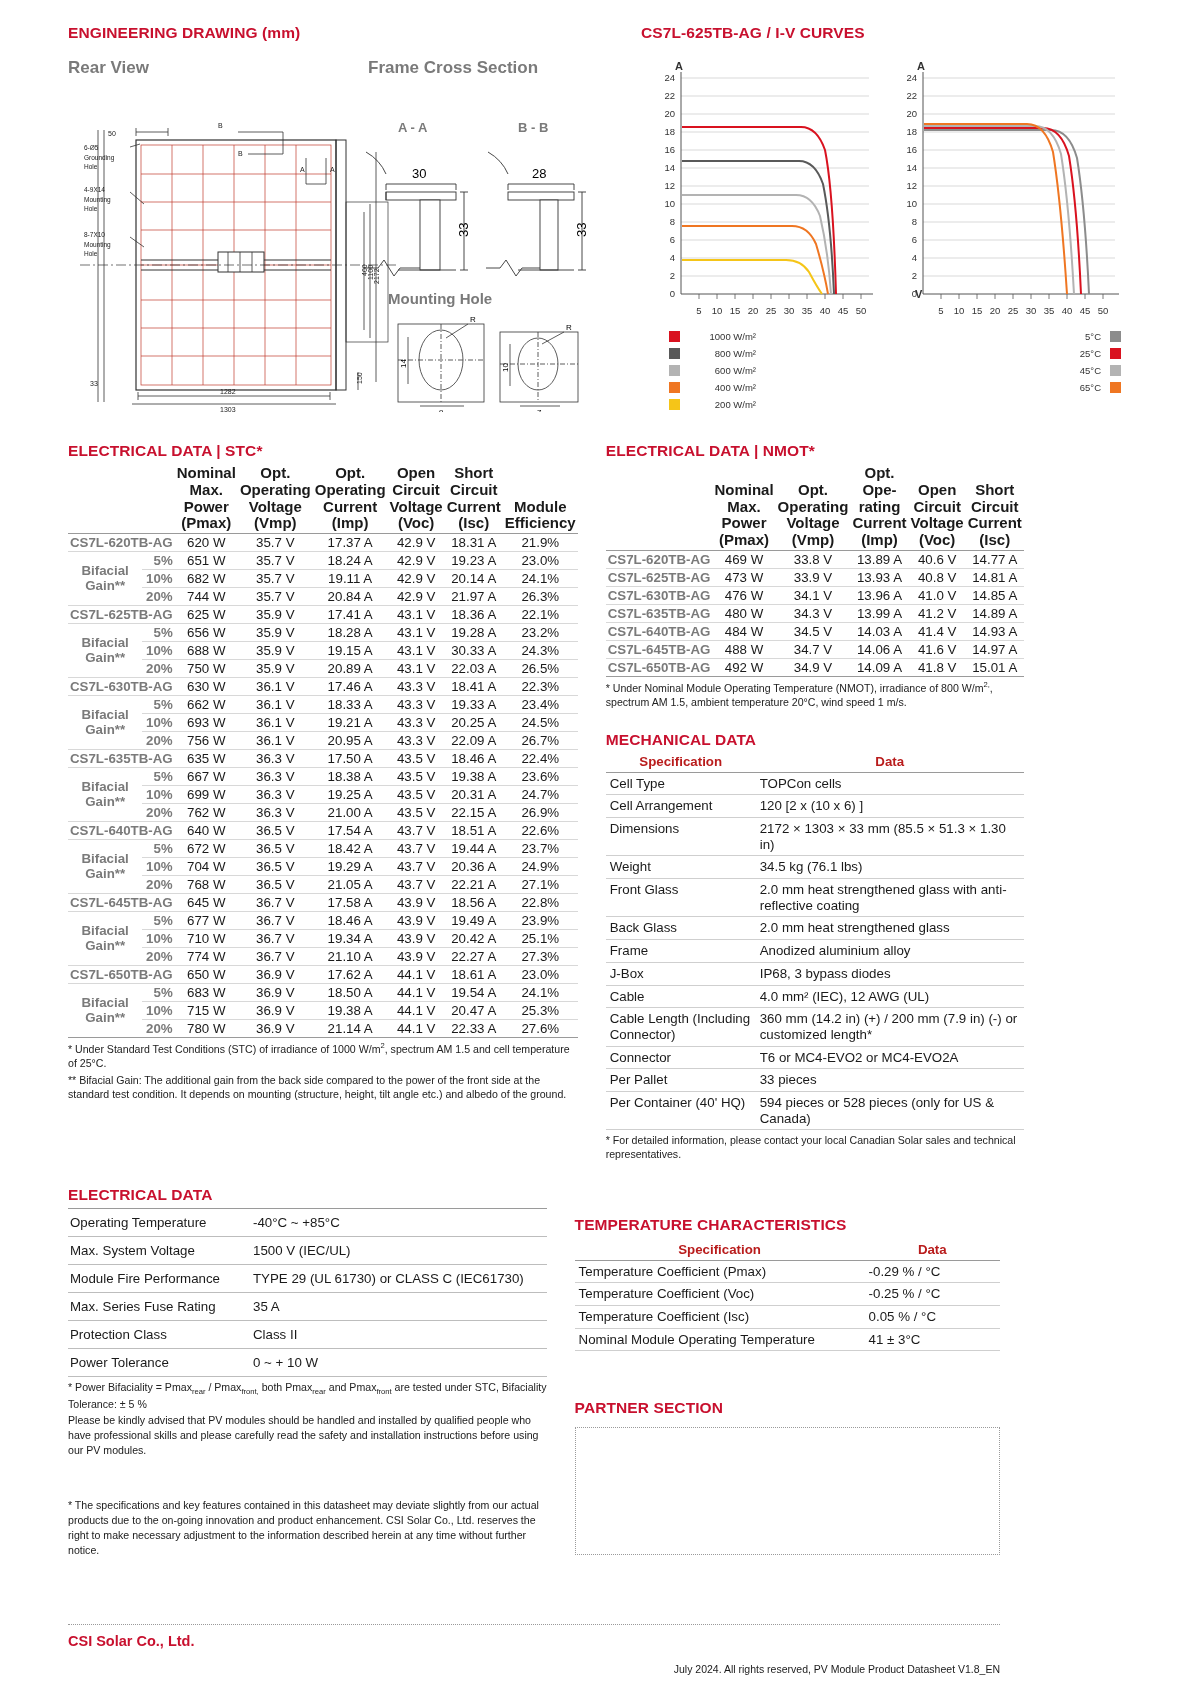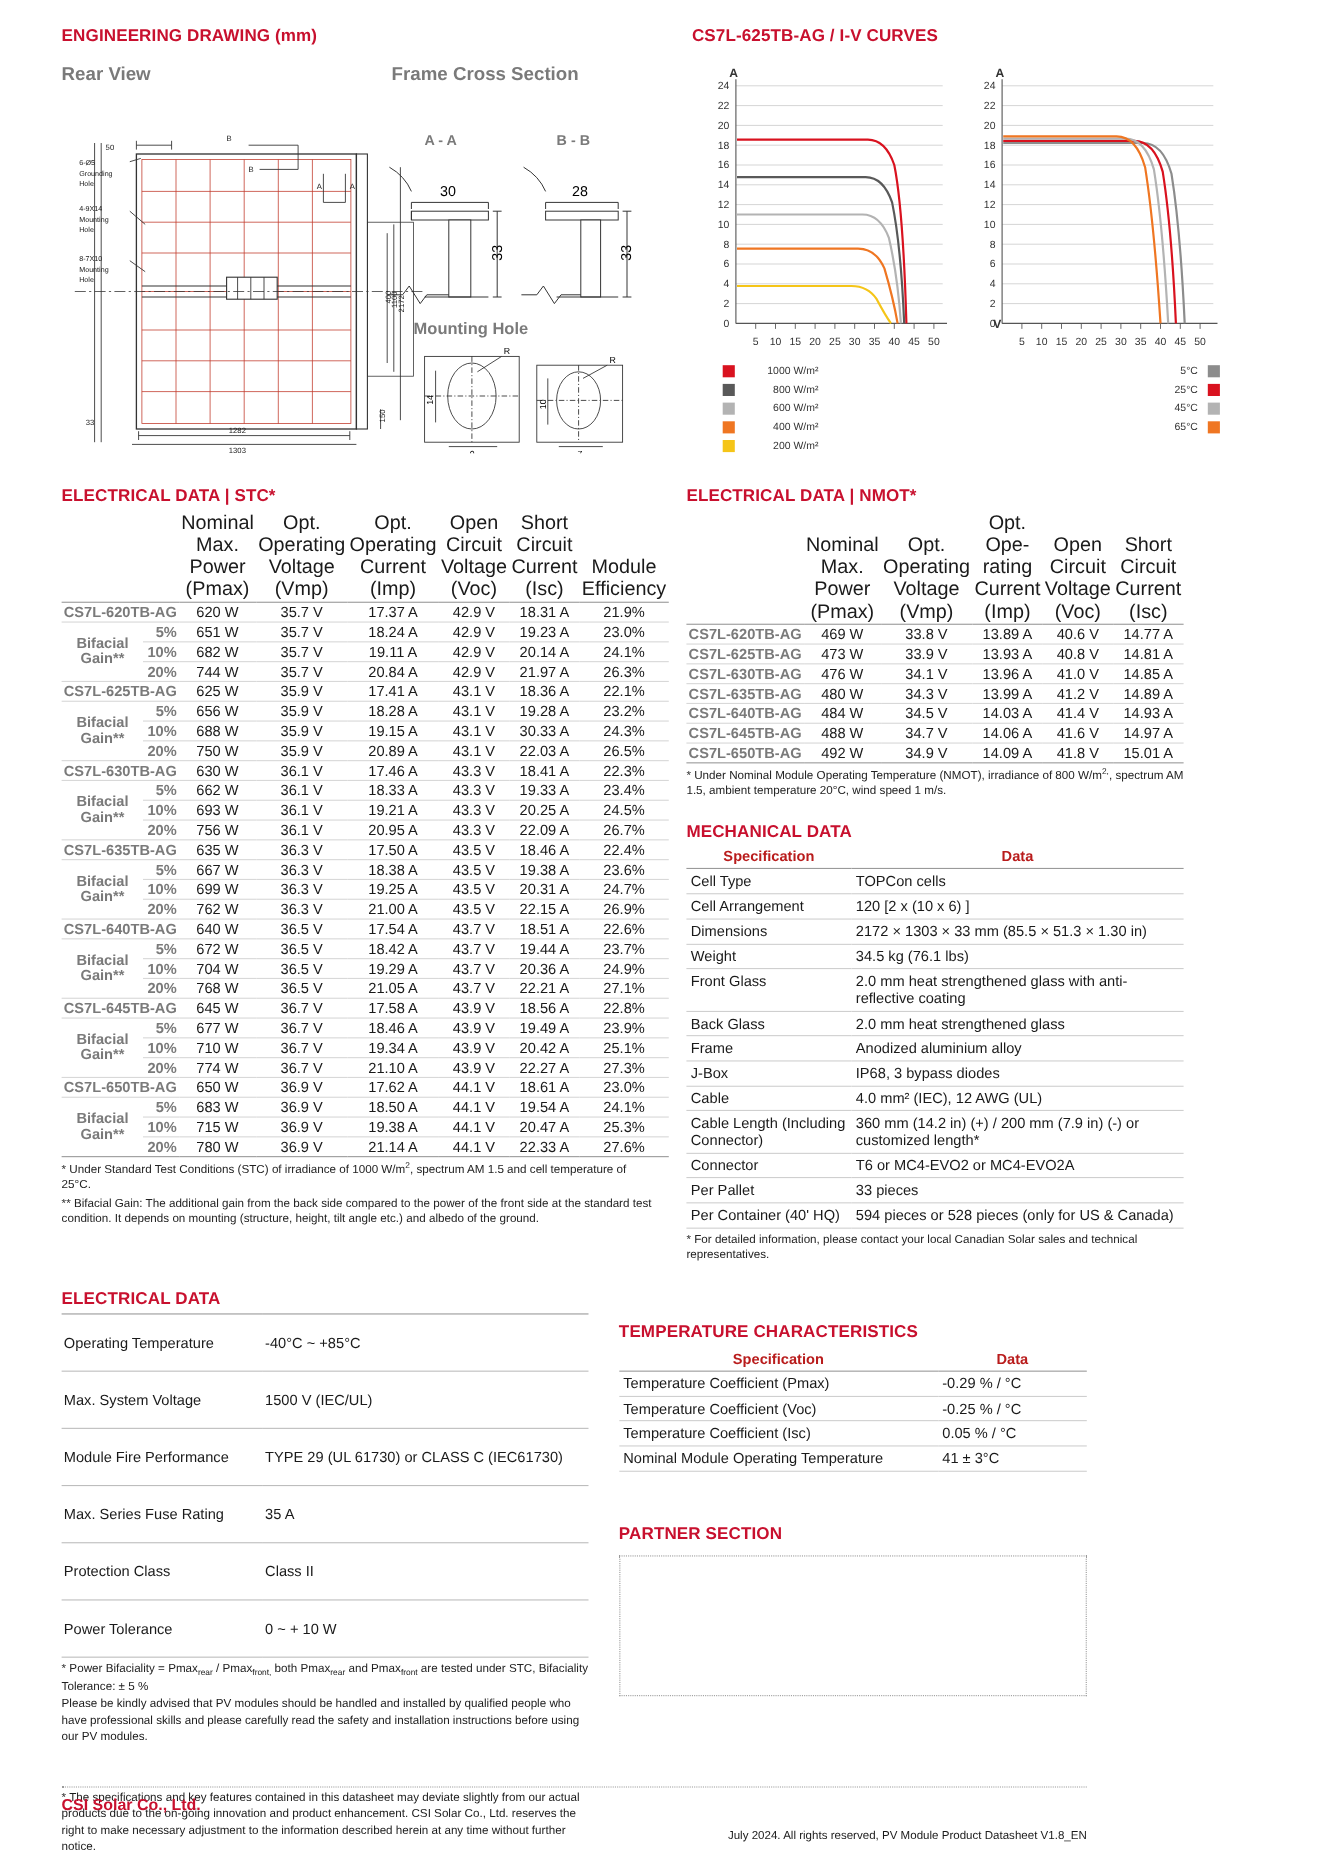--- a/index.html
+++ b/index.html
@@ -5,21 +5,21 @@
   * { box-sizing: border-box; }
   html, body { margin:0; padding:0; }
   body {
     width:1200px; height:1697px;
     background:#ffffff;
     font-family:"Liberation Sans", sans-serif;
     color:#1a1a1a;
     position:relative;
     overflow:hidden;
   }
-  .page { position:absolute; left:4px; top:0; width:1036px; height:1697px; padding:24px 52px 0 52px; }
+  .page { position:absolute; left:16px; top:0; width:1036px; height:1697px; padding:24px 52px 0 52px; }
 
   .sec-title { color:#c8102e; font-weight:bold; font-size:15.5px; letter-spacing:.1px; }
   .sub-title { color:#7a7a7a; font-weight:bold; font-size:17px; }
 
   .cols { display:flex; gap:0; }
   .colL { width:540px; }
   .colR { width:480px; margin-left:28px; }
 
   
   .top { display:flex; }
@@ -42,21 +42,21 @@
   .lg-sw { width:11px; height:11px; display:inline-block; }
   .lg-tx { font-size:9.5px; color:#333; margin-left:12px; width:64px; text-align:right;}
   .lg-item-r { display:flex; align-items:center; height:17px; justify-content:flex-end; }
   .lg-tx-r { font-size:9.5px; color:#333; margin-right:9px; }
 
   
   table { border-collapse:collapse; width:100%; }
   .tbl { font-size:13.3px; }
   .tbl th, .tbl td { padding:1px 2px; }
   .thead-cell {
-    font-size:18px; color:#1a1a1a; font-weight:normal;
+    font-size:15px; color:#1a1a1a; font-weight:bold;
     vertical-align:bottom; text-align:center; line-height:1.12;margin-left:48px;
   }
   .rule-bot { border-bottom:1px solid #9a9a9a; }
   .rule-thin { border-bottom:1px solid #d8d8d8; }
   .modelname { font-weight:bold; color:#7a7a7a; font-size:13.3px; text-align:left; white-space:nowrap;}
   .bg-label { font-weight:bold; color:#7a7a7a; font-size:13.3px; text-align:center; line-height:1.1;}
   .pct { font-weight:bold; color:#7a7a7a; font-size:13.3px; text-align:right; padding-right:6px;}
   .num { text-align:center; white-space:nowrap; }
 
   .note { font-size:10.6px; color:#222; line-height:1.33; margin-top:3px; }
@@ -66,21 +66,21 @@
   
   .spec { font-size:13.3px; width:100%; border-collapse:collapse; }
   .spec th { font-weight:bold; color:#b91c1c; font-size:13.3px; text-align:center; padding:2px 4px 3px 4px; }
   .spec td { padding:3px 4px; vertical-align:top; line-height:1.18;margin-left:16px; }
   .spec tr { border-bottom:1px solid #cfcfcf; }
   .spec tr.hdr { border-bottom:1px solid #9a9a9a; }
   .spec td.k { width:150px; }
 
   .ed-tbl { font-size:13.3px; width:100%; border-collapse:collapse; }
   .ed-tbl tr { border-bottom:1px solid #bdbdbd; }
-  .ed-tbl td { padding:18px 2px; }
+  .ed-tbl td { padding:6px 2px; }
   .ed-tbl td.k { width:183px; }
 
   .partner-box { border:1px dotted #9a9a9a; height:128px; margin-top:10px; }
 
   .footer-sep { border-top:1px dotted #9a9a9a; margin-top:10px; }
   .company { color:#c8102e; font-weight:bold; font-size:14.5px; margin-top:8px; }
   .addr { font-size:13px; margin-top:1px; }
   .copyright { font-size:10.5px; text-align:right; margin-top:14px; }
 
   .disclaimer { font-size:10.6px; line-height:1.42; }

